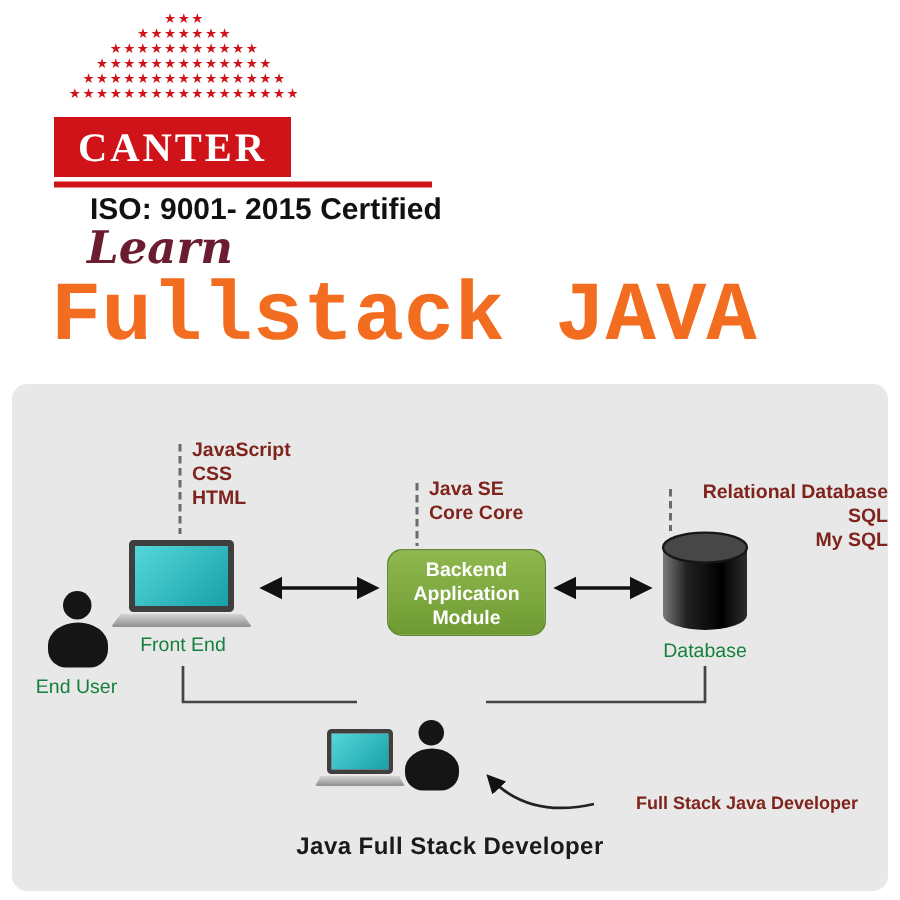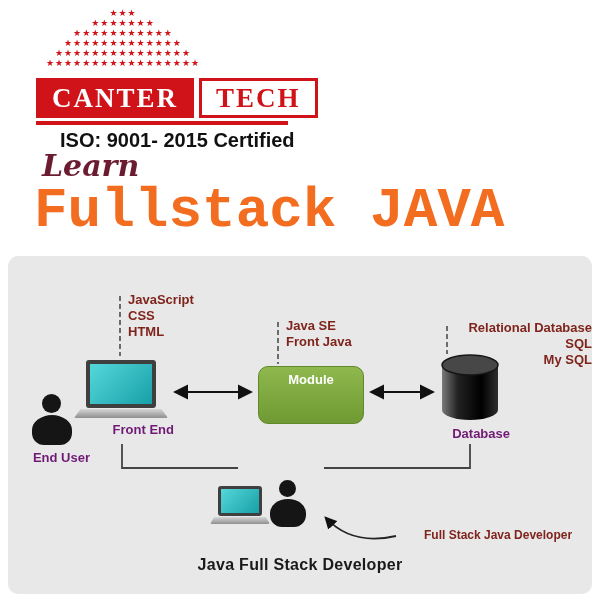--- a/index.html
+++ b/index.html
@@ -14,37 +14,37 @@
   .brand-row { position: absolute; left: 36px; top: 78px; display: flex; align-items: flex-end; }
   .brand-left { display: inline-block; background: #d01318; color: #fff; font-family: "Liberation Serif", serif;
                 font-weight: bold; font-size: 27px; line-height: 40px; height: 40px; padding: 0 16px;
                 letter-spacing: 2px; }
   .brand-right { display: inline-block; background: #fff; color: #d01318; border: 3px solid #d01318;
                  font-family: "Liberation Serif", serif; font-weight: bold; font-size: 27px;
                  line-height: 34px; height: 40px; padding: 0 14px; margin-left: 5px; letter-spacing: 2px; }
   .brand-underline { position: absolute; left: 36px; top: 121px; width: 252px; height: 4px; background: #d01318; }
   .iso { position: absolute; left: 60px; top: 129px; font-size: 20px; font-weight: bold; color: #111; }
 
-  .learn { position: absolute; left: 42px; top: 148px; font-family: "DejaVu Serif", serif; font-style: italic;
+  .learn { position: absolute; left: 58px; top: 148px; font-family: "DejaVu Serif", serif; font-style: italic;
            font-weight: bold; font-size: 30px; color: #6b1c30; }
   .title { position: absolute; left: 34px; top: 180px; font-family: Liberation Mono, monospace;
            font-weight: bold; font-size: 56px; line-height: 62px; color: #f36d21; letter-spacing: 0px;
            white-space: nowrap; }
 
   
   .panel { position: absolute; left: 8px; top: 256px; width: 584px; height: 338px;
            background: #e8e8e8; border-radius: 10px; }
   .panel .overlay { position: absolute; left: 0; top: 0; pointer-events: none; }
 
   .ann { position: absolute; color: #7f241c; font-weight: bold; font-size: 13px; line-height: 16px; }
   .ann-frontend { left: 120px; top: 36px; }
   .ann-backend  { left: 278px; top: 62px; }
   .ann-db       { left: 444px; top: 64px; width: 140px; text-align: right; }
 
-  .label { position: absolute; font-weight: bold; font-size: 13px; color: #701a75; text-align: right; }
+  .label { position: absolute; font-weight: normal; font-size: 13px; color: #15803d; text-align: center; }
   .lbl-frontend { left: 62px; top: 166px; width: 104px; }
   .lbl-user     { left: 4px;  top: 194px; width: 78px; }
   .lbl-db       { left: 422px; top: 170px; width: 80px; }
 
   
   .laptop { position: absolute; }
   .laptop .screen { border: 4px solid #3f3f3f; background: linear-gradient(135deg, #55d7da, #17a0a8);
                     border-radius: 3px; }
   .laptop .base { background: linear-gradient(#d6d6d6, #8f8f8f); clip-path: polygon(7% 0, 93% 0, 100% 100%, 0 100%);
                   border-radius: 2px; margin-top: 1px; }
@@ -88,21 +88,20 @@
       <div class="star-row">★★★</div>
       <div class="star-row">★★★★★★★</div>
       <div class="star-row">★★★★★★★★★★★</div>
       <div class="star-row">★★★★★★★★★★★★★</div>
       <div class="star-row">★★★★★★★★★★★★★★★</div>
       <div class="star-row">★★★★★★★★★★★★★★★★★</div>
     </div>
 
   <div class="brand-row">
     <span class="brand-left">CANTER</span>
-    <span class="brand-right">TECH</span>
   </div>
   <div class="brand-underline"></div>
   <div class="iso">ISO: 9001- 2015 Certified</div>
 
   <div class="learn">Learn</div>
   <h1 class="title">Fullstack JAVA</h1>
 
   <section class="panel">
 
     <svg class="overlay" width="584" height="338" viewBox="0 0 584 338">
@@ -138,23 +137,25 @@
     <div class="label lbl-frontend">Front End</div>
 
     <div class="person person-user">
       <div class="head"></div>
       <div class="body"></div>
     </div>
     <div class="label lbl-user">End User</div>
 
     <div class="ann ann-backend">
       <div>Java SE</div>
-      <div>Front Java</div>
+      <div>Core Core</div>
     </div>
     <div class="backend-box">
+      <div>Backend</div>
+      <div>Application</div>
       <div>Module</div>
     </div>
 
     <div class="ann ann-db">
       <div>Relational Database</div>
       <div>SQL</div>
       <div>My SQL</div>
     </div>
     <div class="db">
       <svg width="60" height="68" viewBox="0 0 60 68">

